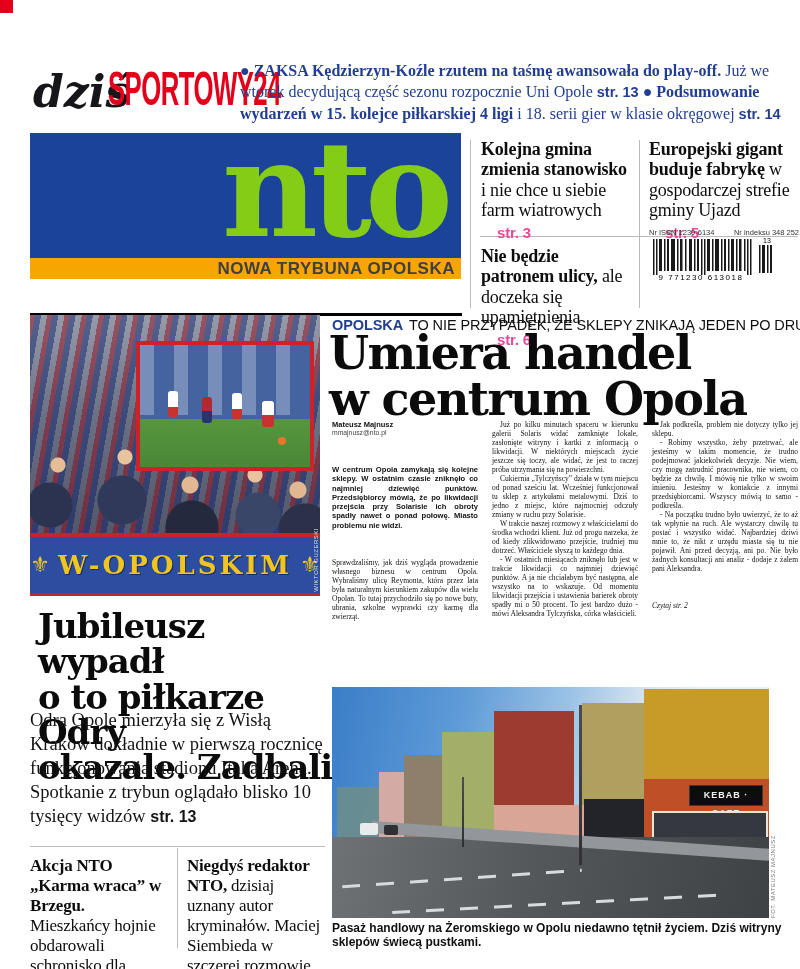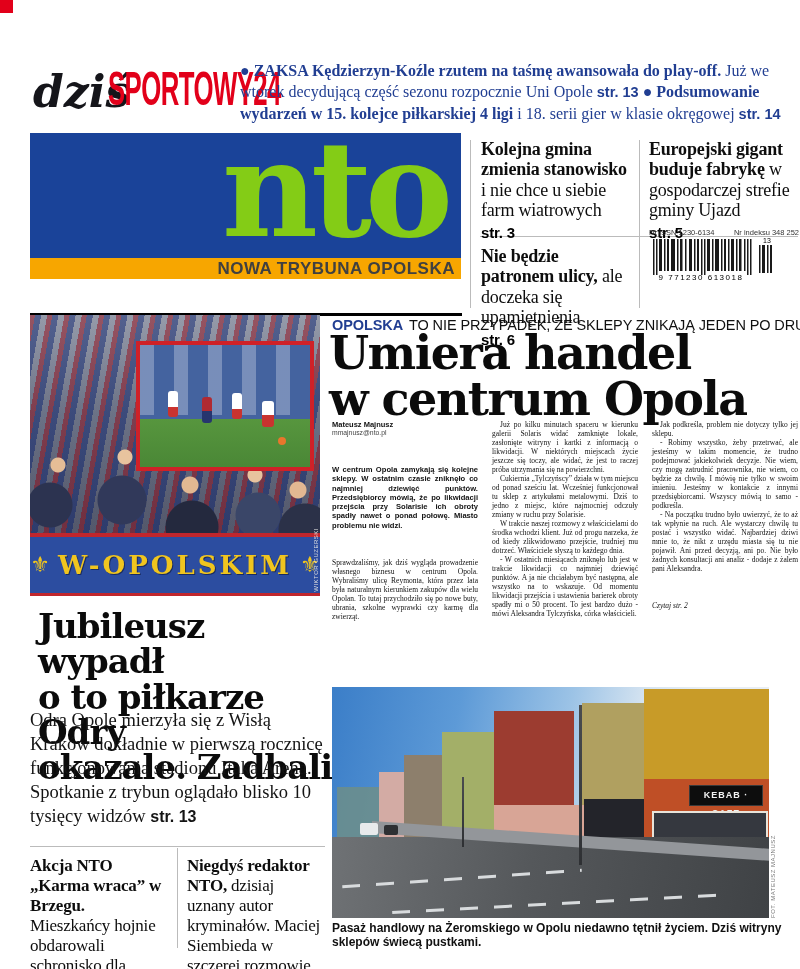--- a/index.html
+++ b/index.html
@@ -34,21 +34,21 @@
   .d-issue{left:155px;top:0;}
   .d-site{right:0;top:0;font-weight:700;text-align:right;}
   .d-price{right:0;top:12px;text-align:right;}
   .rule-black{left:30px;top:313px;width:432px;height:3px;background:#000;}
 
   
   .vdiv{width:1px;background:#bbb;}
   .hdiv{height:1px;background:#bbb;}
   .teaser{font-size:18px;line-height:1.13;letter-spacing:-.2px;color:#0d0d0d;}
   .teaser b{font-weight:700;}
-  .pgref{font:700 15px "Liberation Sans",sans-serif;margin-top:4px;color:#000000;}
+  .pgref{font:700 15px "Liberation Sans",sans-serif;margin-top:4px;color:#ec4899;margin-left:16px;}
   .bc-labels{font:400 7.5px "Liberation Sans",sans-serif;color:#333;display:flex;justify-content:space-between;}
 
   
   .kicker{left:332px;top:317px;width:468px;font:400 14.5px "Liberation Sans",sans-serif;
           letter-spacing:-.1px;white-space:nowrap;color:#101010;}
   .kicker .klabel{font-weight:800;color:var(--navy);margin-right:6px;}
   .headline{left:329px;top:331px;width:471px;font:700 46px "DejaVu Serif",serif;
             line-height:.99;letter-spacing:-1.5px;color:#0b0b0b;}
   .artbody{left:332px;top:420px;width:466px;height:246px;overflow:hidden;
            column-count:3;column-gap:14px;text-align:justify;

